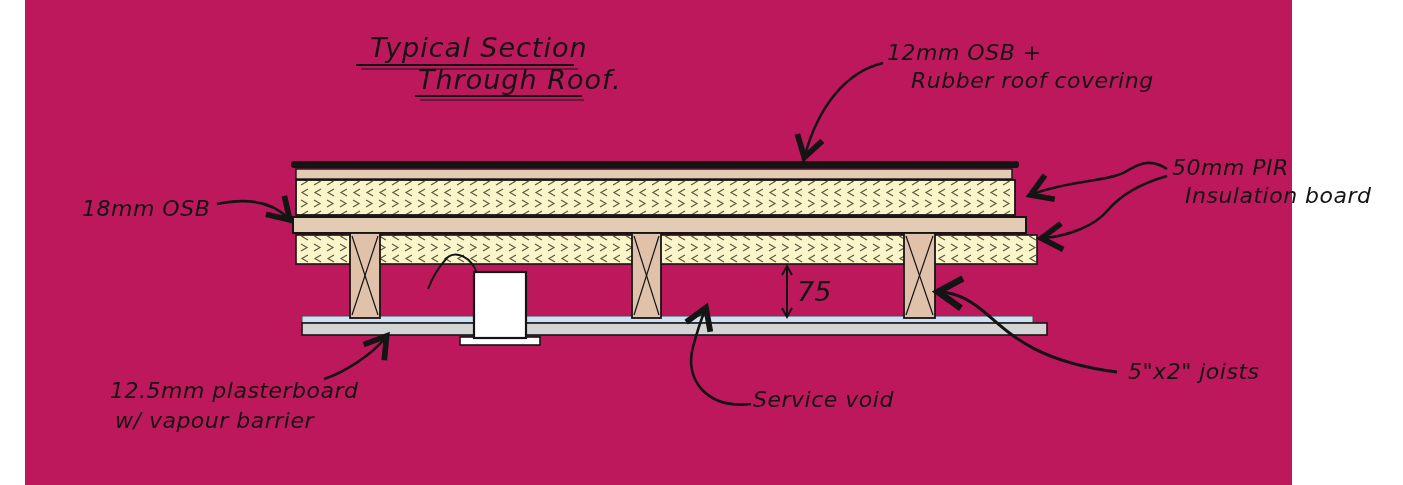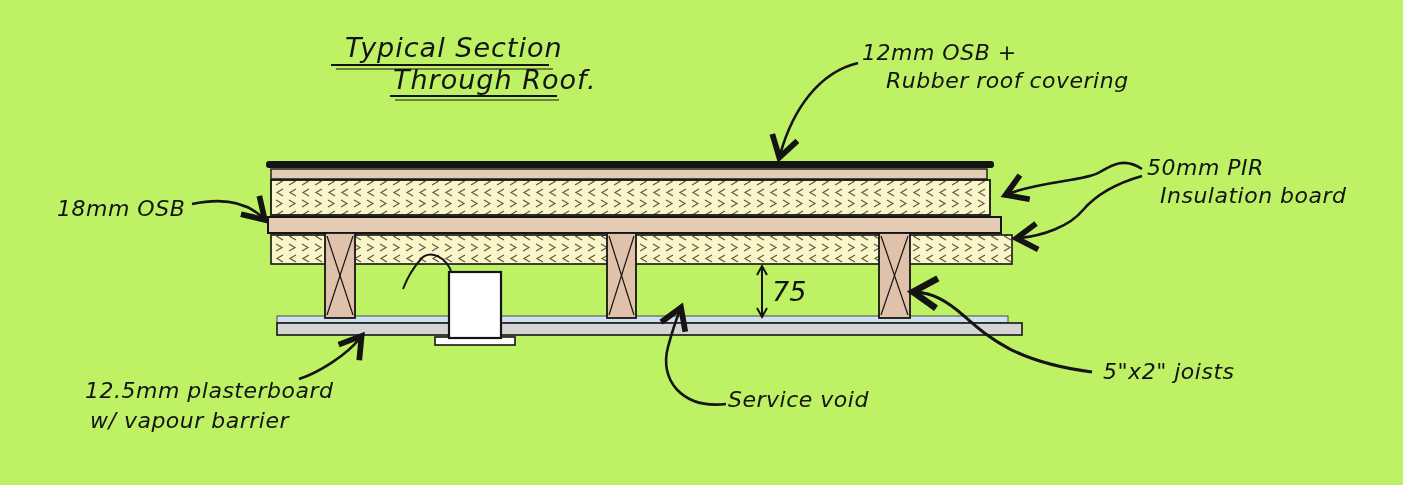--- a/index.html
+++ b/index.html
@@ -4,23 +4,24 @@
 <style>
   html, body {
     margin: 0;
     padding: 0;
     background: #ffffff;
     width: 1403px;
     height: 485px;
     overflow: hidden;
   }
   .sketch-wrap {
-    width: 1403px;
+    width: 1267px;
     height: 485px;
-    background: #bef264;
+    background: #be185d;
+    margin-left: 25px;
   }
   svg { display: block; }
   svg text {
     font-family: "DejaVu Sans", sans-serif;
     font-style: italic;
     fill: #141414;
   }
   .t-title  { font-size: 27px; letter-spacing: 1px; }
   .t-label  { font-size: 22px; letter-spacing: 0.5px; }
   .t-dim    { font-size: 27px; }

